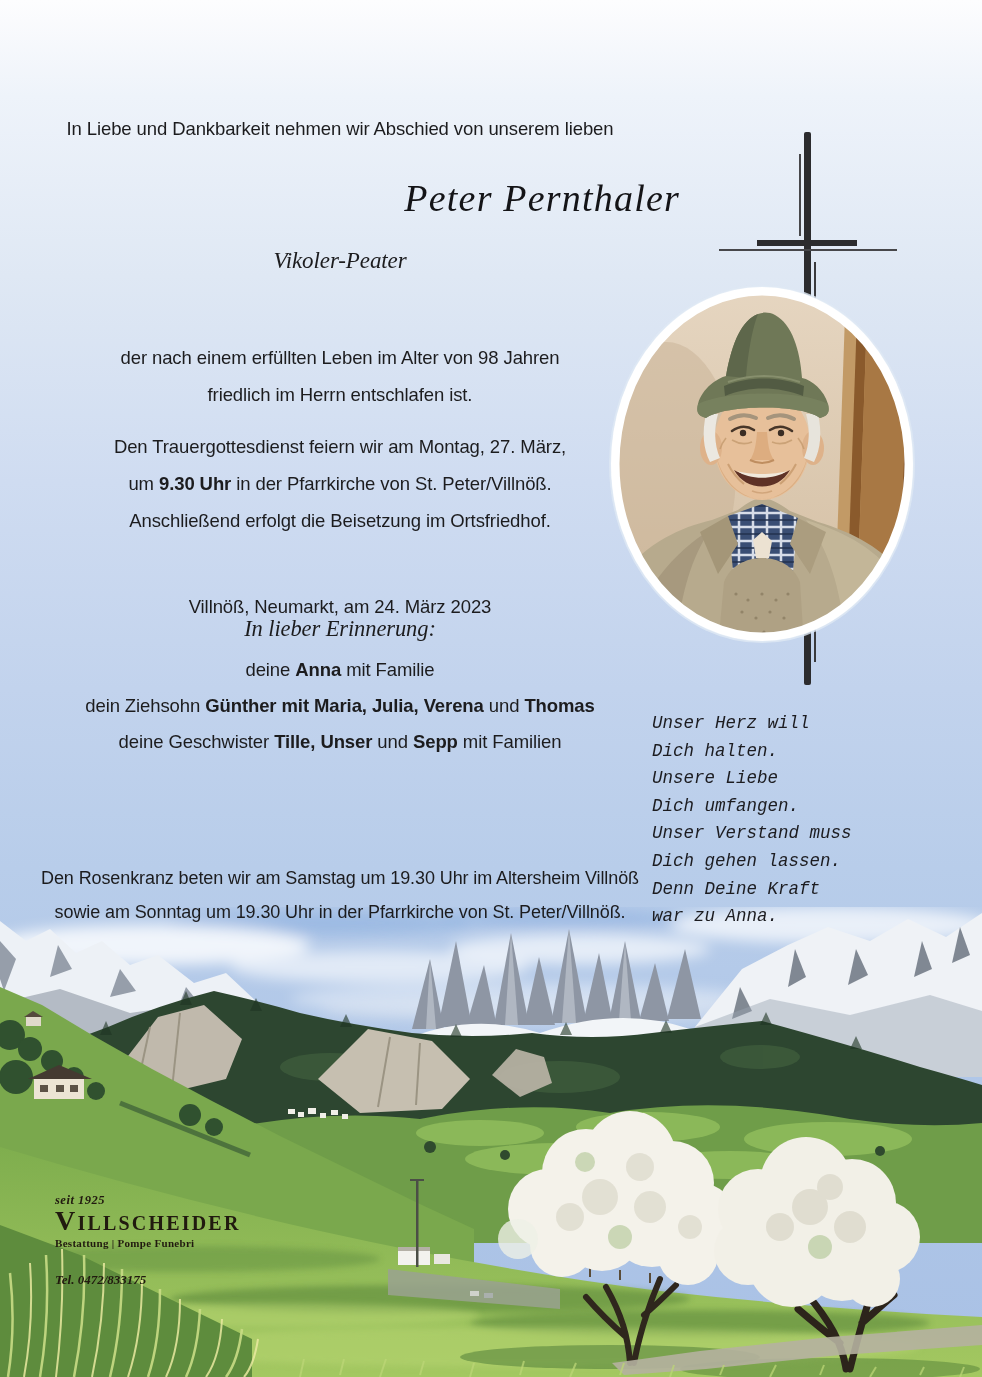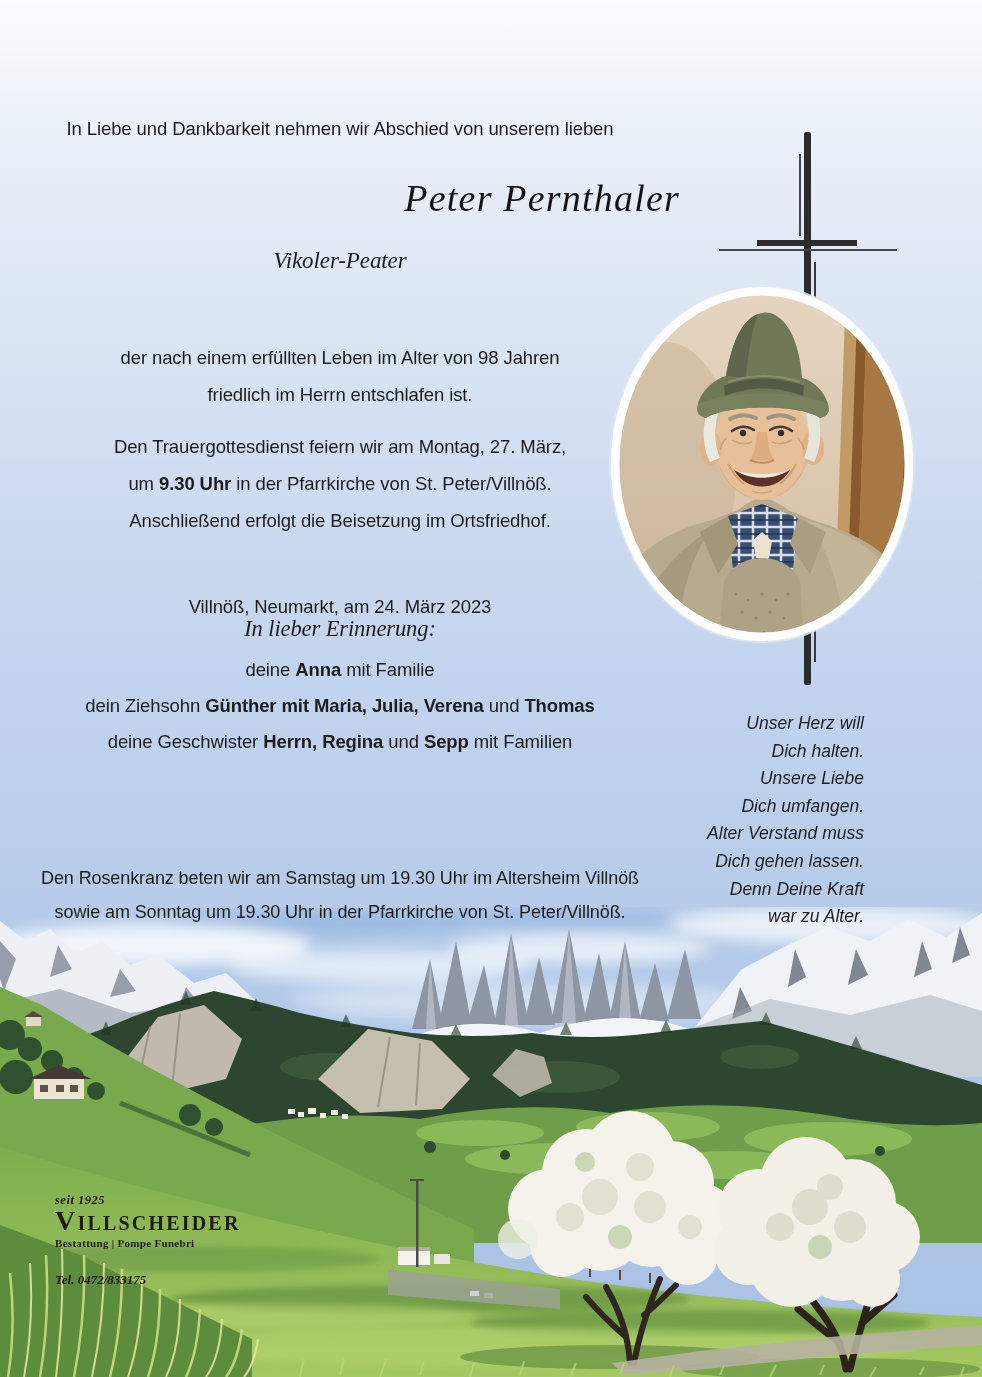--- a/index.html
+++ b/index.html
@@ -20,22 +20,22 @@
   #intro-block    { top:116px; line-height:26px; }
   #name-block     { top:174px; font-family:"Liberation Serif",serif; font-style:italic; font-weight:400; font-size:38px; letter-spacing:1.2px; line-height:48px; color:#141417;text-align:right; }
   #nickname-block { top:246px; font-family:"Liberation Serif",serif; font-style:italic; font-size:23px; line-height:30px; }
   #life-block     { top:339px; }
   #service-block  { top:428px; }
   #dateline-block { top:559px; line-height:26px;margin-top:35px; }
   #memtitle-block { top:614px; font-family:"Liberation Serif",serif; font-style:italic; font-size:22.5px; line-height:30px; }
   #memlines-block { top:652px; line-height:36px; }
   #rosary-block   { top:861px; line-height:34px; font-size:18px; }
   .b { font-weight:700; }
-  .poem { position:absolute; left:652px; top:710px; width:212px; text-align:right;
-          font-style:italic; font-size:17.5px; line-height:27.6px; color:#1c1c20; z-index:3; }
+  .poem { position:absolute; left:652px; top:710px; width:212px; text-align:left;
+          font-style:italic; font-size:17.5px; line-height:27.6px; color:#1c1c20; z-index:3;font-family:Liberation Mono, monospace; }
   .logo { position:absolute; left:55px; top:1193px; width:185px; text-align:left; color:#211a0f; z-index:3; }
   .logo-since { font-family:"Liberation Serif",serif; font-style:italic; font-weight:700; font-size:12.5px; letter-spacing:.5px; }
   .logo-name  { font-family:"Liberation Serif",serif; font-weight:700; font-size:20px; letter-spacing:2.2px; line-height:26px; }
   .logo-name::first-letter { font-size:28px; }
   .logo-tag   { font-family:"Liberation Serif",serif; font-weight:700; font-size:11px; letter-spacing:.3px; line-height:14px; }
   .logo-phone { font-family:"Liberation Serif",serif; font-style:italic; font-weight:700; font-size:13px; line-height:19px; margin-top:20px; }
 </style>
 </head>
 <body>
 
@@ -408,37 +408,37 @@
     <div>Anschließend erfolgt die Beisetzung im Ortsfriedhof.</div>
   </div>
 
   <div class="block" id="dateline-block">Villnöß, Neumarkt, am 24. März 2023</div>
 
   <div class="block" id="memtitle-block">In lieber Erinnerung:</div>
 
   <div class="block" id="memlines-block">
     <div><span>deine </span><span class="b">Anna</span><span> mit Familie</span></div>
     <div><span>dein Ziehsohn </span><span class="b">Günther mit Maria, Julia, Verena</span><span> und </span><span class="b">Thomas</span></div>
-    <div><span>deine Geschwister </span><span class="b">Herrn, Regina</span><span> und </span><span class="b">Sepp</span><span> mit Familien</span></div>
+    <div><span>deine Geschwister </span><span class="b">Tille, Unser</span><span> und </span><span class="b">Sepp</span><span> mit Familien</span></div>
   </div>
 
   <div class="block" id="rosary-block">
     <div>Den Rosenkranz beten wir am Samstag um 19.30 Uhr im Altersheim Villnöß</div>
     <div>sowie am Sonntag um 19.30 Uhr in der Pfarrkirche von St. Peter/Villnöß.</div>
   </div>
 
   <div class="poem">
     <div>Unser Herz will</div>
     <div>Dich halten.</div>
     <div>Unsere Liebe</div>
     <div>Dich umfangen.</div>
-    <div>Alter Verstand muss</div>
+    <div>Unser Verstand muss</div>
     <div>Dich gehen lassen.</div>
     <div>Denn Deine Kraft</div>
-    <div>war zu Alter.</div>
+    <div>war zu Anna.</div>
   </div>
 
   <div class="logo">
     <div class="logo-since">seit 1925</div>
     <div class="logo-name">VILLSCHEIDER</div>
     <div class="logo-tag">Bestattung | Pompe Funebri</div>
     <div class="logo-phone">Tel. 0472/833175</div>
   </div>
 
 </div>

